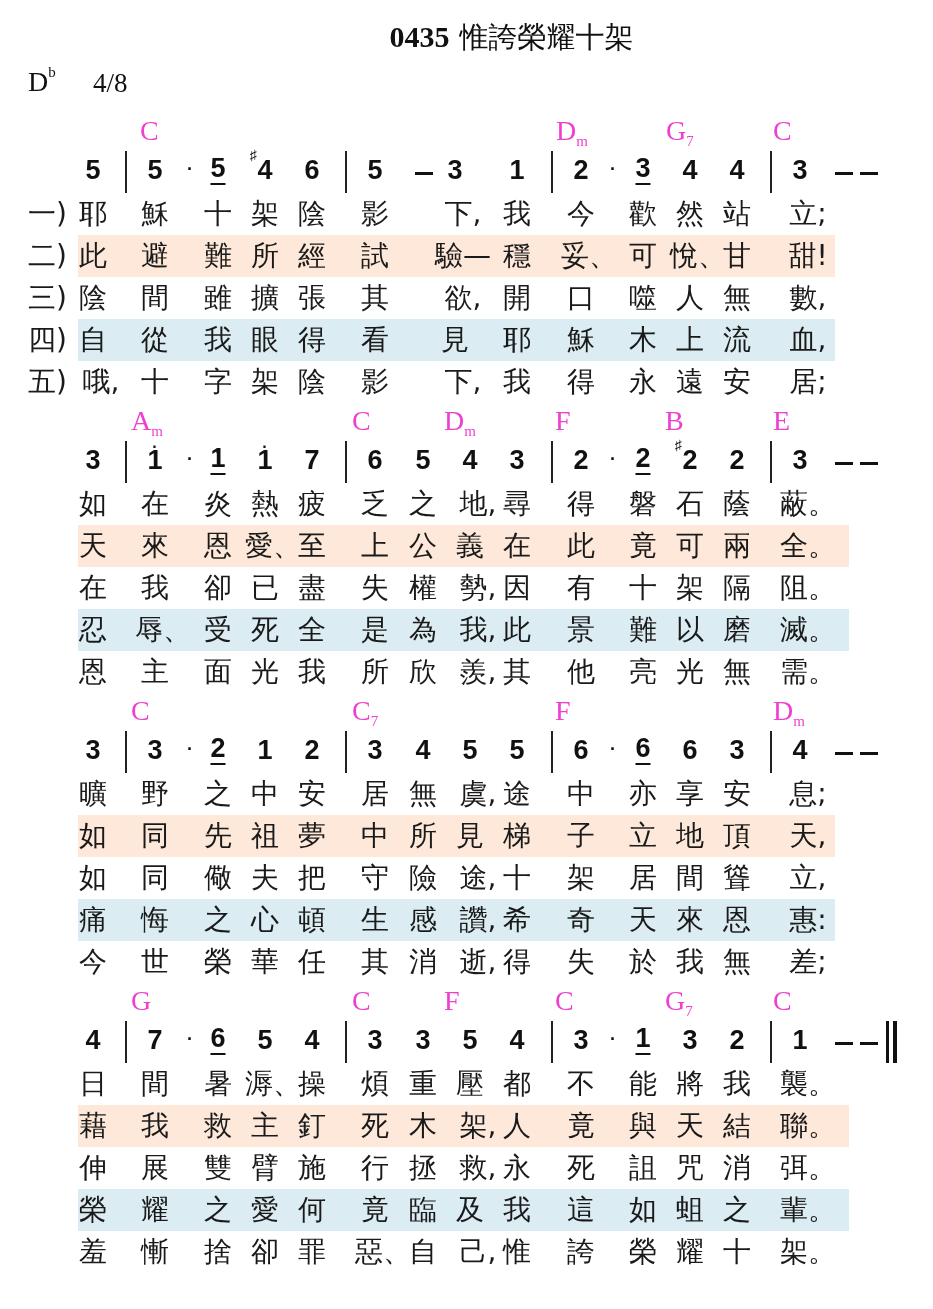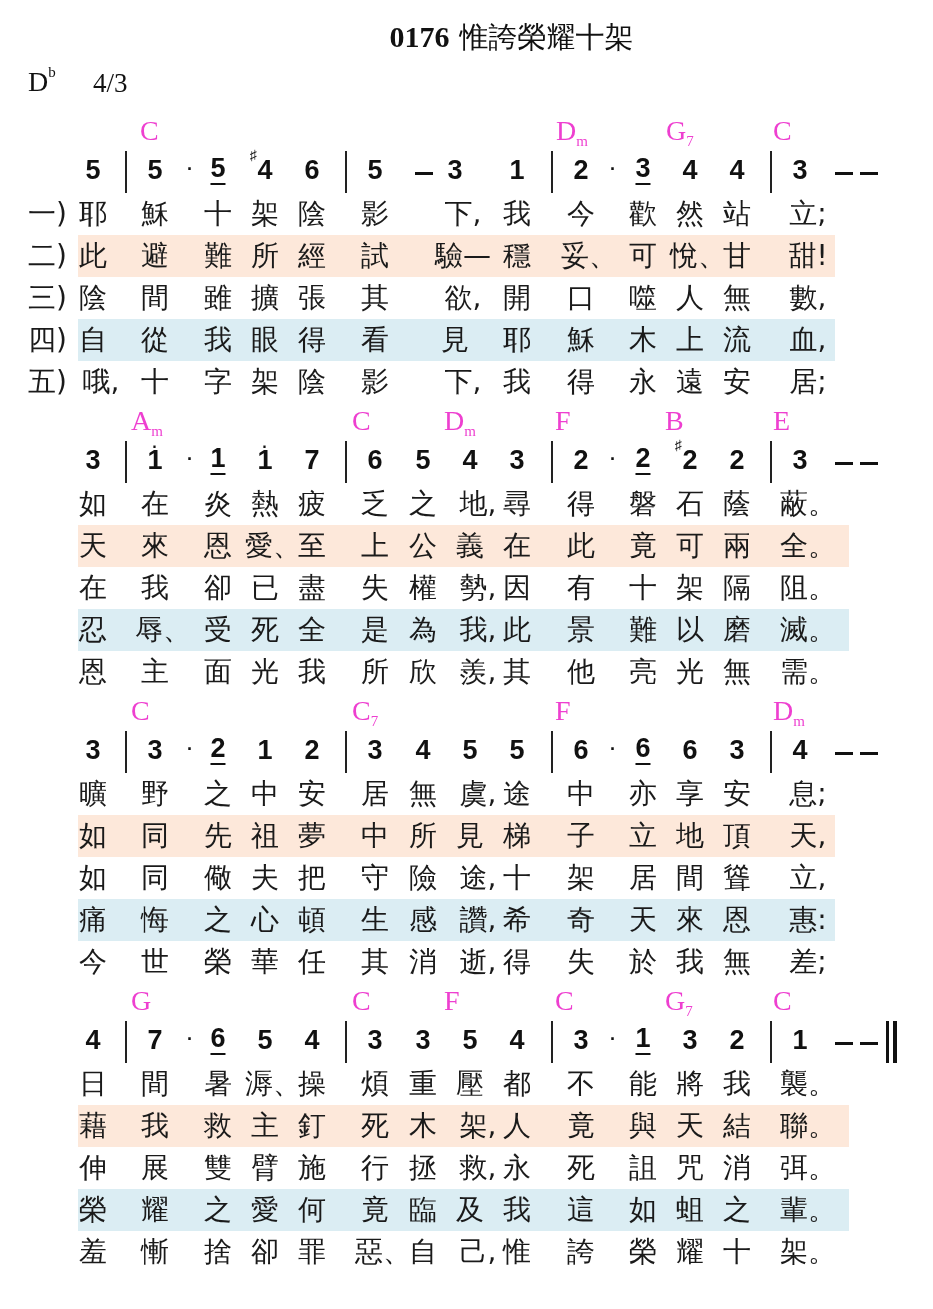--- a/index.html
+++ b/index.html
@@ -27,24 +27,24 @@
   .band.peach { background:#fde8da; }
   .band.blue { background:#dbedf3; }
   .band.narrow { width:757px; }
   .lyr { font-family:"DejaVu Sans",sans-serif; font-size:28px; line-height:30px; transform:translateX(-50%); white-space:nowrap; color:#1a1a1a; }
   .vlabel { font-family:"DejaVu Sans",sans-serif; font-size:28px; line-height:30px; color:#1a1a1a; }
 </style>
 </head>
 <body>
 
 <div class="abs title">
-  <span class="num">0176</span><span class="name">惟誇榮耀十架</span>
+  <span class="num">0435</span><span class="name">惟誇榮耀十架</span>
 </div>
 <div class="abs key"><span>D</span><sup>b</sup></div>
-<div class="abs meter">4/3</div>
+<div class="abs meter">4/8</div>
 
 <div id="score">
     <div class="abs band peach narrow" style="top: 235px;"></div>
     <div class="abs band blue narrow" style="top: 319px;"></div>
     <div class="abs chord" style="left: 152px; top: 115px;"><span>C</span></div>
     <div class="abs chord" style="left: 568px; top: 115px;"><span>D</span><sub>m</sub></div>
     <div class="abs chord" style="left: 678px; top: 115px;"><span>G</span><sub>7</sub></div>
     <div class="abs chord" style="left: 785px; top: 115px;"><span>C</span></div>
     <div class="abs bar" style="left: 125px; top: 151px;"></div>
     <div class="abs bar" style="left: 345px; top: 151px;"></div>

